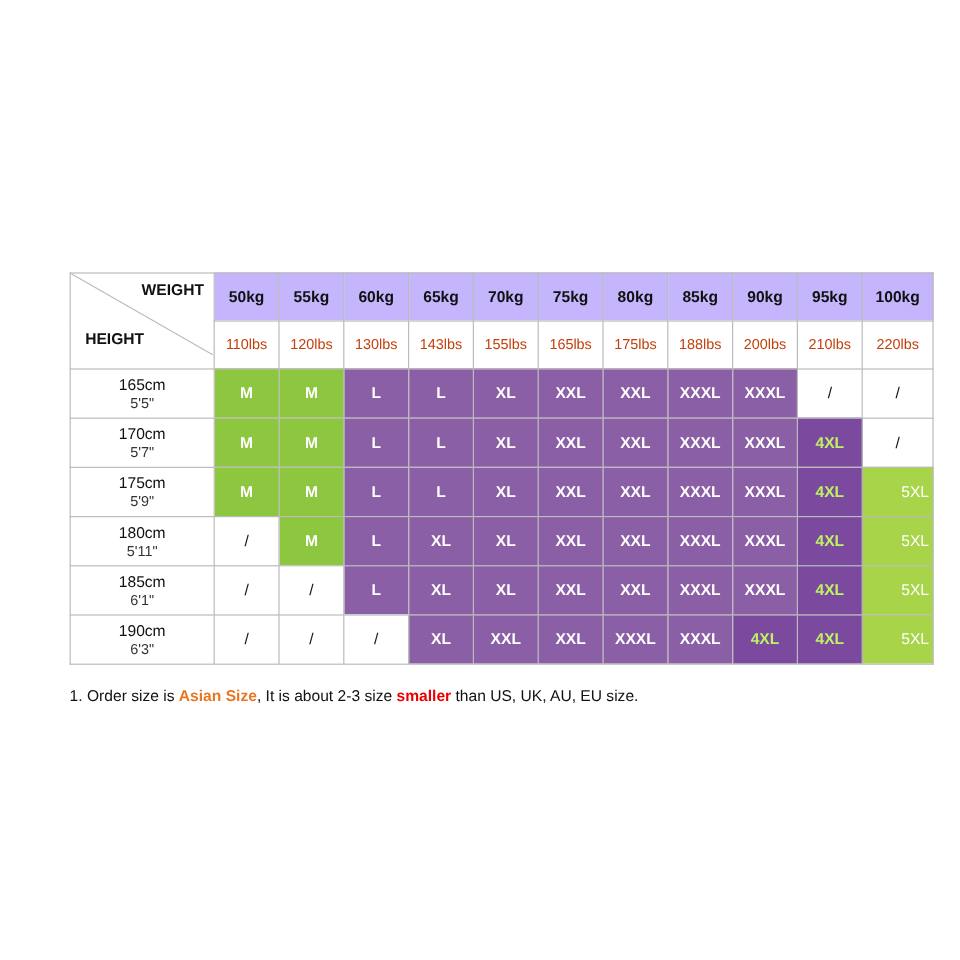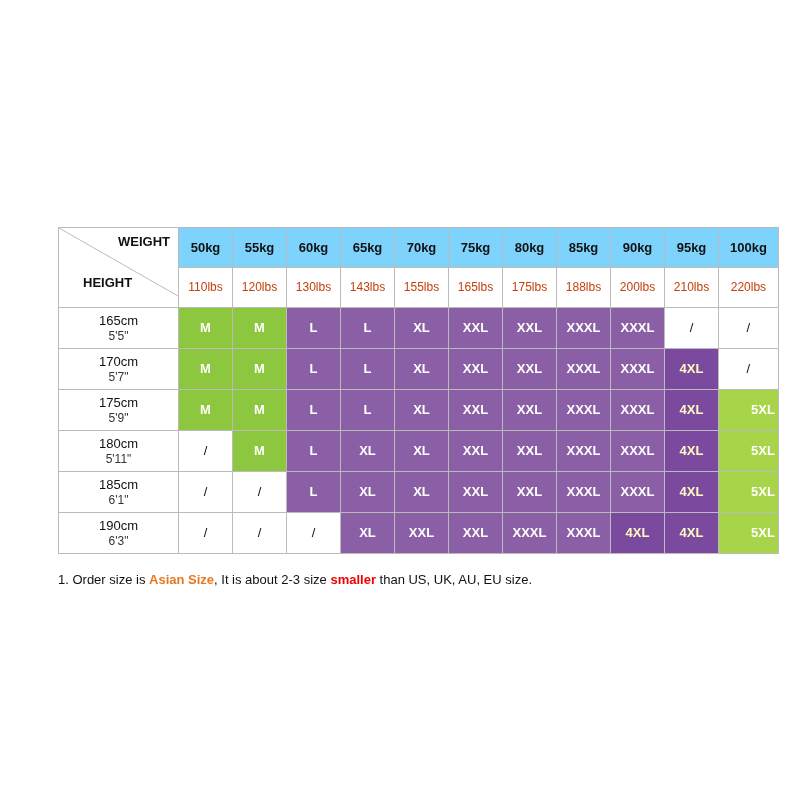--- a/index.html
+++ b/index.html
@@ -32,21 +32,21 @@
     td, th {
       border: 1px solid #bbb;
       text-align: center;
       padding: 5px 3px;
       min-width: 54px;
       height: 40px;
       font-weight: normal;
       color: #111;
     }
     .header-cell {
-      background: #7dd3fc;
+      background: #c4b5fd;
       font-weight: bold;
       text-align: center;
     }
     .weight-height-cell {
       position: relative;
       width: 120px;
       min-width: 120px;
       padding: 0;
       vertical-align: top;
       height: 68px;
@@ -59,21 +59,21 @@
     .wh-weight {
       position: absolute;
       top: 6px;
       right: 8px;
       font-weight: bold;
       font-size: 13px;
     }
     .wh-height {
       position: absolute;
       bottom: 6px;
-      left: 24px;
+      left: 12px;
       font-weight: bold;
       font-size: 13px;
     }
     .wh-line {
       position: absolute;
       top: 0; left: 0;
       width: 100%; height: 100%;
     }
     .lbs-row td {
       background: #fff;
@@ -84,22 +84,22 @@
     .row-header-cm {
       font-weight: normal;
     }
     .row-header-ft {
       font-size: 12px;
       color: #333;
     }
     .cell-white { background: #fff; }
     .cell-green { background: #8dc63f; color: #fff; font-weight: bold; }
     .cell-purple { background: #8b5fa5; color: #fff; font-weight: bold; }
-    .cell-dark-purple { background: #7b4a9e; color: #fef9c3; font-weight: bold; }
-    .cell-light-green { background: #a8d44a; color: #fff; font-weight: bold; padding-left: 32px; }
+    .cell-dark-purple { background: #7b4a9e; color: #bef264; font-weight: bold; }
+    .cell-light-green { background: #a8d44a; color: #fff; font-weight: normal; padding-left: 32px; }
     .notes {
       margin-top: 14px;
       font-size: 13px;
       color: #111;
       line-height: 1.8;
       width: 760px;
     }
     .notes .orange { color: #e87722; font-weight: bold; }
     .notes .red { color: #e00; font-weight: bold; }
     .watermark {

